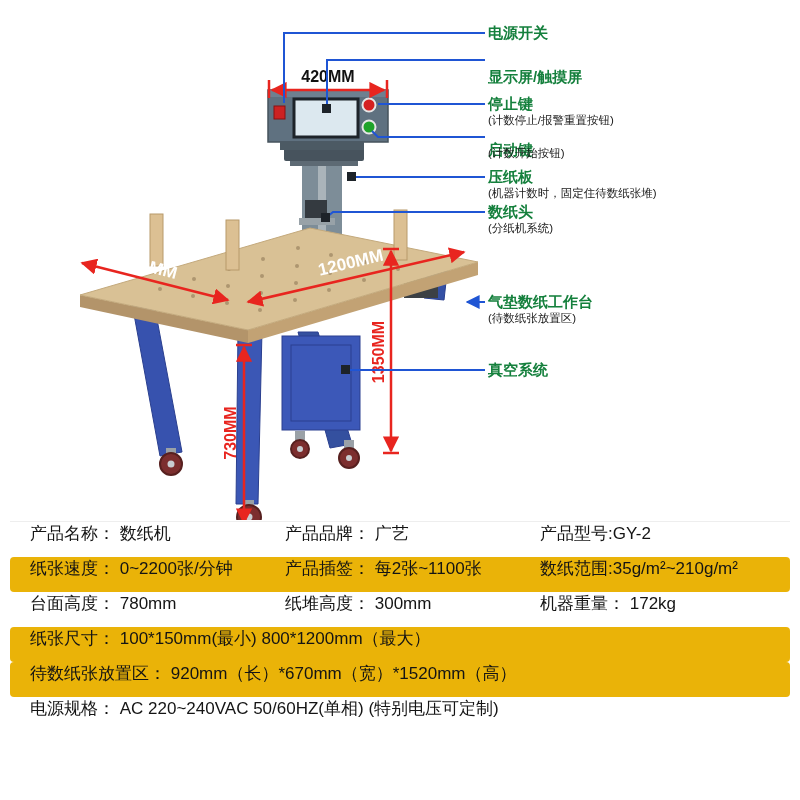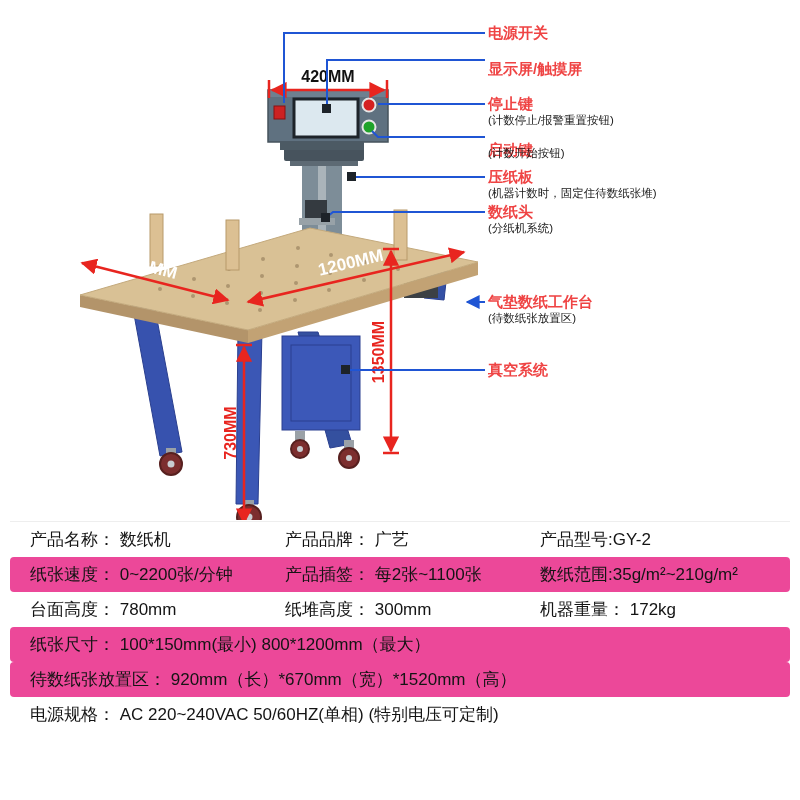--- a/index.html
+++ b/index.html
@@ -1,25 +1,25 @@
 <!DOCTYPE html>
 <html><head>
 <meta charset="utf-8">
 <style>
   *{margin:0;padding:0;box-sizing:border-box}
   html,body{width:800px;height:800px}
   body{background:#fff;font-family:"Liberation Sans","DejaVu Sans",sans-serif;position:relative;overflow:hidden}
   .diagram{position:absolute;top:0;left:0;width:800px;height:520px}
   .overlay{position:absolute;inset:0;pointer-events:none}
-  .co-label{position:absolute;left:488px;font-size:15px;font-weight:bold;color:#ef4444;white-space:nowrap}
+  .co-label{position:absolute;left:488px;font-size:15px;font-weight:bold;color:#15803d;white-space:nowrap}
   .co-desc{position:absolute;left:488px;font-size:11.5px;color:#1a1a1a;white-space:nowrap}
   .co-desc.tiny{font-size:9px}
   .specs{position:absolute;left:10px;right:10px;top:521px;border-top:1px solid #eee}
-  .srow{display:flex;align-items:center;min-height:35px;padding:0 20px;font-size:17px;color:#141414;border-radius:4px}
-  .srow.alt{background:#ec4899}
+  .srow{display:flex;min-height:35px;padding:0 20px;font-size:17px;color:#141414;border-radius:4px}
+  .srow.alt{background:#eab308}
   .cell{white-space:nowrap}
   .c0{width:255px}.c1{width:255px}.c2{flex:1}
   .srow.wide .c0{width:480px}
   .cf{margin-right:22px;white-space:nowrap}
 </style>
 </head>
 <body>
 
 <div class="diagram">
   <svg width="800" height="520" viewBox="0 0 800 520">
@@ -147,21 +147,21 @@
       <rect x="347" y="172" width="9" height="9" fill="#1d2329"></rect>
       <rect x="321" y="213" width="9" height="9" fill="#1d2329"></rect>
       <rect x="341" y="365" width="9" height="9" fill="#1d2329"></rect>
     </g>
   </svg>
 
   
   <div class="overlay">
     <div class="co-label" style="top:24px">电源开关</div>
 
-    <div class="co-label" style="top:60px">显示屏/触摸屏</div>
+    <div class="co-label" style="top:68px">显示屏/触摸屏</div>
 
     <div class="co-label" style="top:95px">停止键</div>
     <div class="co-desc" style="top:113px">(计数停止/报警重置按钮)</div>
 
     <div class="co-label" style="top:141px">启动键</div>
     <div class="co-desc" style="top:146px">(计数开始按钮)</div>
 
     <div class="co-label" style="top:168px">压纸板</div>
     <div class="co-desc" style="top:186px">(机器计数时，固定住待数纸张堆)</div>
 

